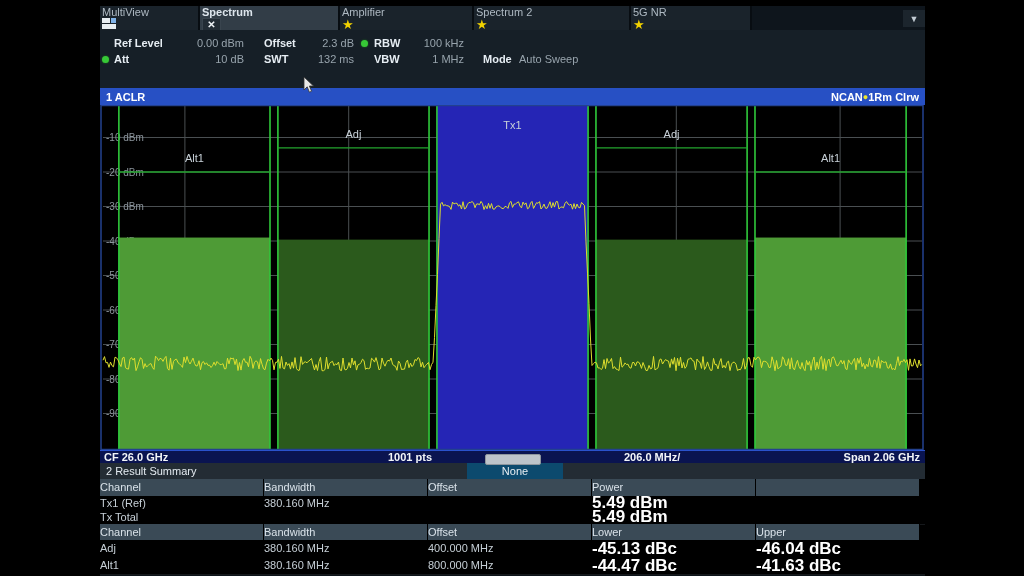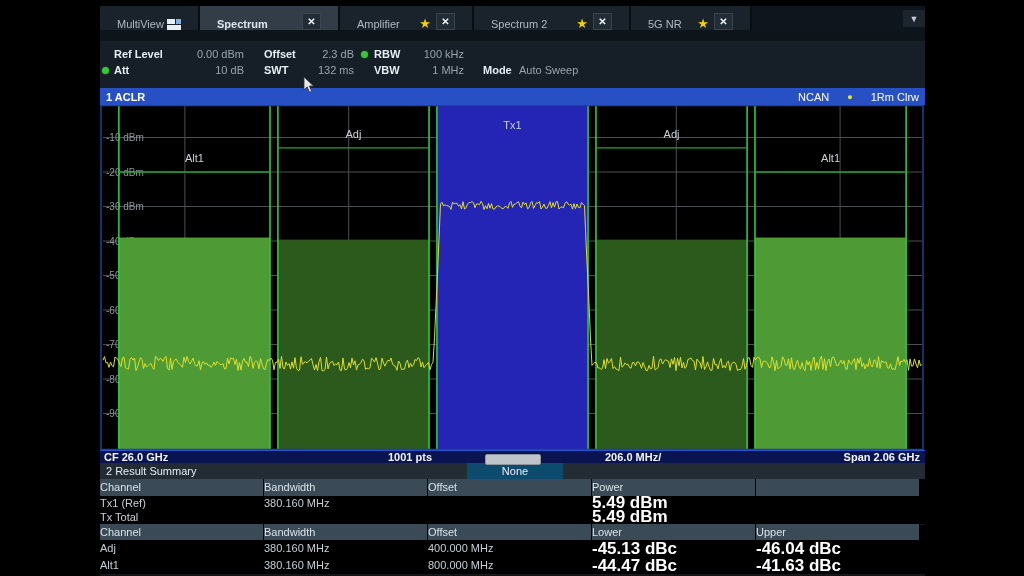--- a/index.html
+++ b/index.html
@@ -1,41 +1,41 @@
 <!DOCTYPE html>
 <html><head>
 <meta charset="utf-8">
 <style>
   html,body{margin:0;padding:0;background:#000;}
   body{width:1024px;height:576px;position:relative;overflow:hidden;
        font-family:"Liberation Sans",sans-serif;color:#e6edf3;}
   .app{position:absolute;left:100px;top:6px;width:825px;height:570px;background:#0d141a;}
   
   .tabbar{position:absolute;left:0;top:0;width:825px;height:24px;background:#0e151c;display:flex;}
-  .tab{height:24px;box-sizing:border-box;display:flex;align-items:flex-end;padding:0 17px;
-       background:#1a232b;border-right:2px solid #080d12;color:#aeb9c2;font-size:11px;}
+  .tab{height:24px;box-sizing:border-box;display:flex;align-items:flex-start;padding:0 2px;
+       background:#1a232b;border-right:2px solid #080d12;color:#aeb9c2;font-size:11px;flex-direction:column;}
   .tab.active{background:#323d47;color:#dde5ec;font-weight:bold;}
   .tab .spacer{margin-left:auto;}
   .star{color:#f2d200;font-size:13px;line-height:1;margin-right:5px;}
   .xbtn{width:17px;height:15px;background:#222c35;border:1px solid #39444e;color:#eef3f7;
         font-size:10px;font-weight:bold;display:flex;align-items:center;justify-content:center;cursor:default;}
   .dropbtn{position:absolute;right:0;top:4px;width:22px;height:17px;background:#1c252d;
         color:#c3ccd4;font-size:9px;display:flex;align-items:center;justify-content:center;}
   
-  .toolbar{position:absolute;left:0;top:24px;width:825px;height:58px;background:#161f27;font-size:11px;margin-top:11px;}
+  .toolbar{position:absolute;left:0;top:24px;width:825px;height:58px;background:#161f27;font-size:11px;}
   .tl{position:absolute;font-weight:bold;color:#e6edf3;}
   .tv{position:absolute;color:#98a4ad;}
   .rt{text-align:right;}
   .led{position:absolute;width:7px;height:7px;border-radius:50%;background:#37c837;box-shadow:0 0 2px #1d7a1d;}
   .trg{position:absolute;left:5px;top:66px;font-size:10px;color:#818c95;font-weight:normal;}
   
   .winhead{position:absolute;left:0;top:82px;width:825px;height:17px;background:#2750c4;
            display:flex;align-items:center;font-size:11px;color:#fff;}
   .winhead .title{margin-left:6px;font-weight:bold;}
-  .winhead .right{margin-left:auto;margin-right:6px;display:flex;align-items:center;gap:18px;}
+  .winhead .right{margin-left:auto;margin-right:6px;display:flex;align-items:center;gap:0;font-weight:bold;}
   .tdot{color:#f0e82a;font-size:9px;}
   
   .plotwrap{position:absolute;left:0;top:99px;width:825px;height:345px;background:#000;}
   
   .infobar{position:absolute;left:0;top:444px;width:825px;height:13px;background:#0a1450;
            border-top:1px solid #2a52cc;font-size:11px;font-weight:bold;color:#f2f5f8;}
   .infobar span{position:absolute;top:0;line-height:13px;}
   .grip{position:absolute;left:385px;top:448px;width:54px;height:9px;background:#bdc4ca;
         border-radius:2px;border:1px solid #8e969d;z-index:5;}
   
@@ -175,21 +175,21 @@
         <text x="412.50000000000045" y="23.875" text-anchor="middle" font-size="11" fill="#c9d2d9" font-family="Liberation Sans,sans-serif">Tx1</text>
         <text x="571.5291262135921" y="32.5" text-anchor="middle" font-size="11" fill="#c9d2d9" font-family="Liberation Sans,sans-serif">Adj</text>
         <text x="730.5582524271852" y="56.650000000000006" text-anchor="middle" font-size="11" fill="#c9d2d9" font-family="Liberation Sans,sans-serif">Alt1</text>
         <rect x="1" y="0.5" width="822" height="344" fill="none" stroke="#23418f" stroke-width="1.5"></rect>
       </svg>
   </div>
 
   <div class="infobar">
     <span style="left:4px">CF 26.0 GHz</span>
     <span style="left:288px">1001 pts</span>
-    <span style="left:505px">206.0 MHz/</span>
+    <span style="left:524px">206.0 MHz/</span>
     <span style="right:5px">Span 2.06 GHz</span>
   </div>
 
   <div class="grip"></div>
 
   <div class="rs">
     <div class="rshead">
       <span class="title">2 Result Summary</span>
       <span class="nonetab">None</span>
     </div>

